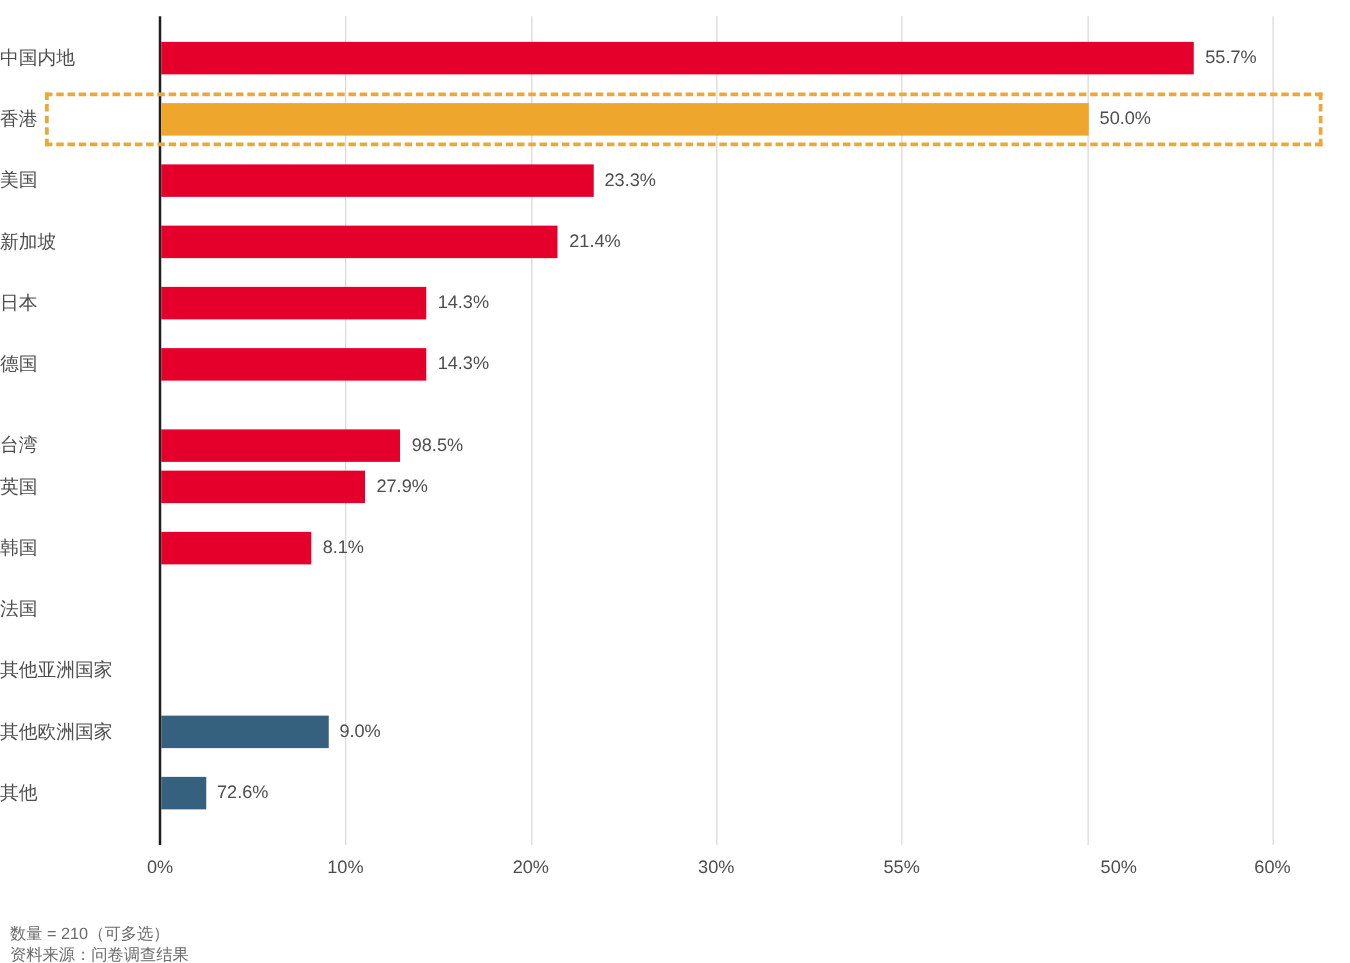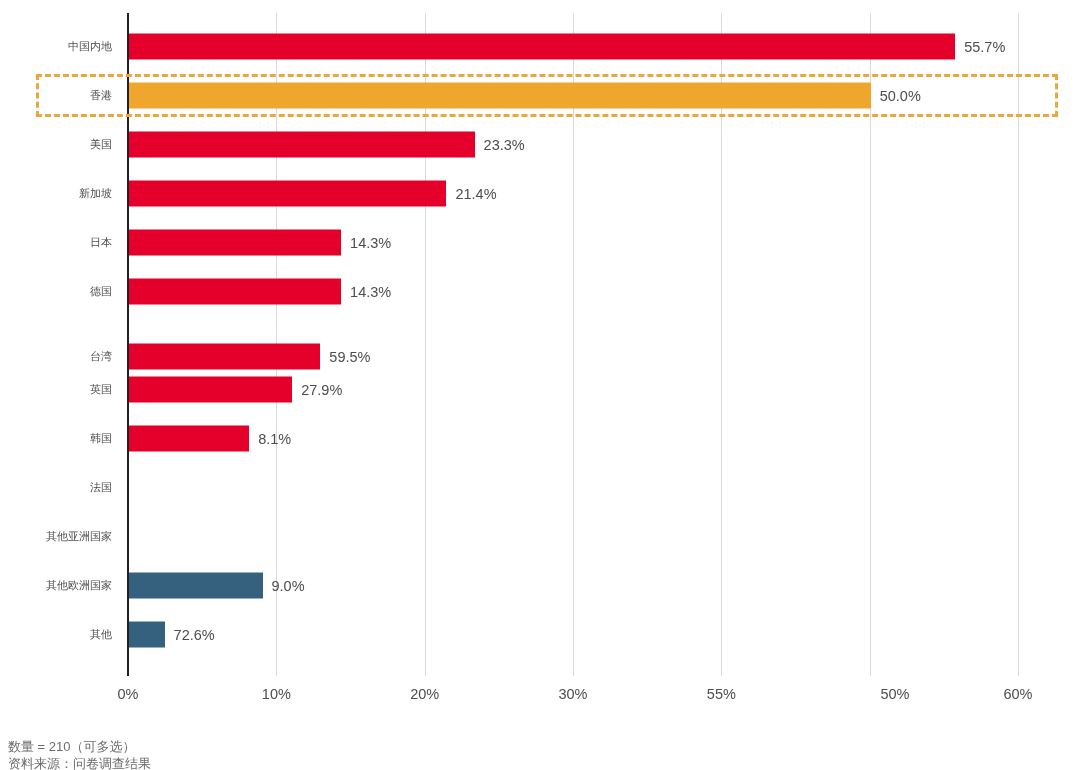--- a/index.html
+++ b/index.html
@@ -58,22 +58,21 @@
     width: 1080px;
     height: 49px;
   }
 
   .cat-label {
     position: absolute;
     left: 0;
     width: 112px;
     top: 50%;
     transform: translateY(-50%);
-    text-align: right;
-    font-size: 11px;
+    font-size: 15px;
     line-height: 1.2;
     color: #4d4d4d;
     white-space: nowrap;
   }
 
   .bar-wrap {
     position: absolute;
     left: 129px;
     top: 50%;
     transform: translateY(-50%);
@@ -193,21 +192,21 @@
         <div class="cat-label">德国</div>
         <div class="bar-wrap">
           <div class="bar" style="width: 212.117px; background: rgb(228, 0, 43);"></div>
           <span class="bar-value">14.3%</span>
         </div>
       </div>
       <div class="row" style="top: 332px;">
         <div class="cat-label">台湾</div>
         <div class="bar-wrap">
           <div class="bar" style="width: 191.35px; background: rgb(228, 0, 43);"></div>
-          <span class="bar-value">59.5%</span>
+          <span class="bar-value">98.5%</span>
         </div>
       </div>
       <div class="row" style="top: 365px;">
         <div class="cat-label">英国</div>
         <div class="bar-wrap">
           <div class="bar" style="width: 163.167px; background: rgb(228, 0, 43);"></div>
           <span class="bar-value">27.9%</span>
         </div>
       </div>
       <div class="row" style="top: 414px;">

